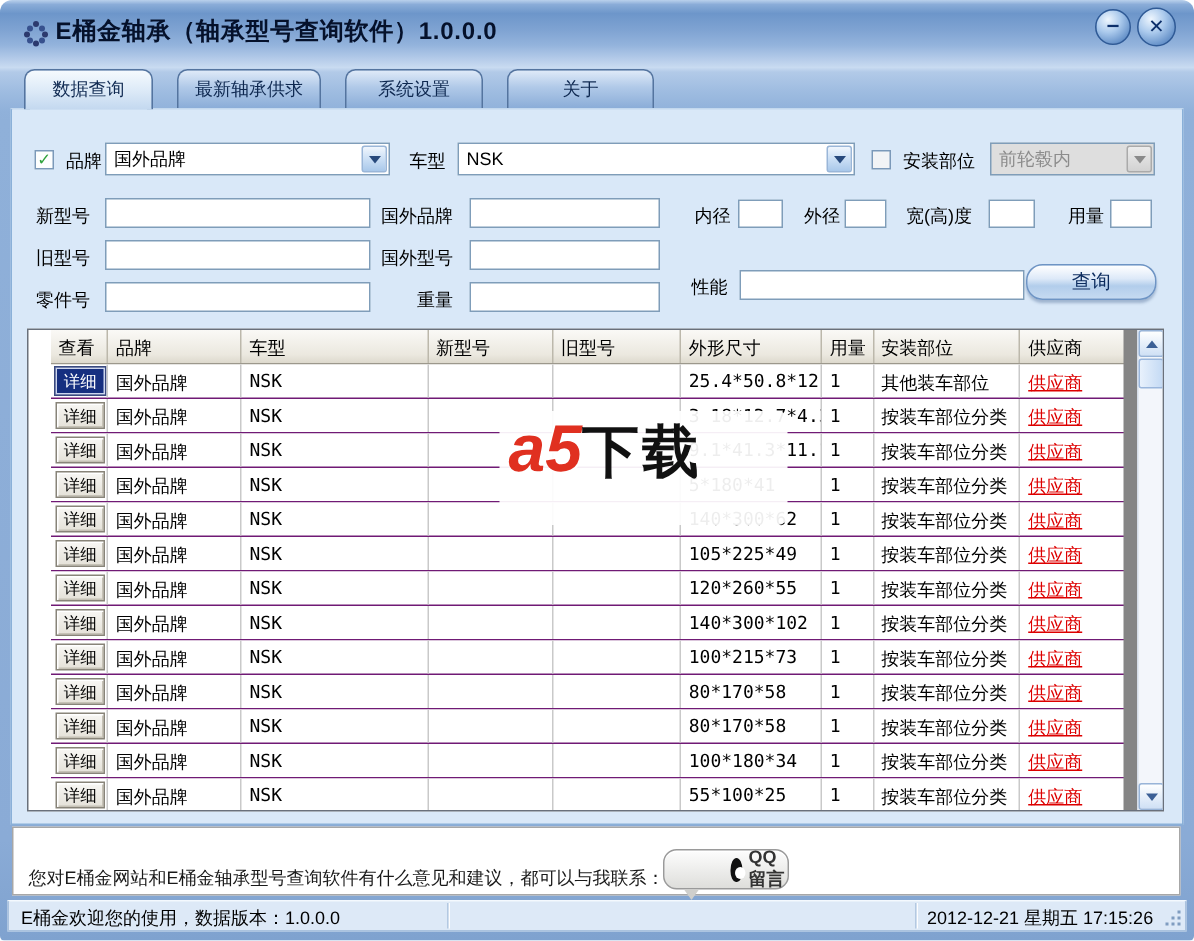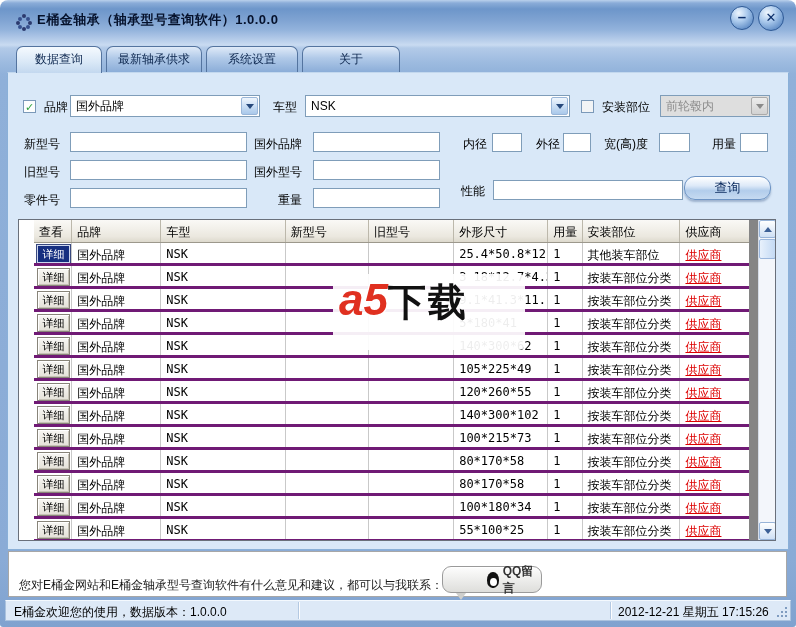--- a/index.html
+++ b/index.html
@@ -11,28 +11,28 @@
     background:linear-gradient(180deg,
       #bad1ec 0px,#8aacd8 3px,#6d96ca 9px,#7fa3d2 20px,#93b3dc 30px,
       #b7cdea 40px,#c9dbf1 45px,#b2cae8 48px,#9dbbe0 62px,#90b1da 74px,
       #8fb0d9 80px,#8aabd6 560px,#7fa2cf 627px);
   }
   
   .app-icon{position:absolute;left:15px;top:13px;width:17px;height:17px;}
   .app-icon i{position:absolute;left:7px;top:1px;width:4px;height:4px;border-radius:50%;background:#2c3a6e;
     box-shadow:4px 3px 0 #37518e,6px 7px 0 #2c3a6e,4px 11px 0 #37518e,0 13px 0 #2c3a6e,
                -4px 11px 0 #37518e,-6px 7px 0 #2c3a6e,-4px 3px 0 #37518e;}
-  .title{position:absolute;left:37px;top:11px;font-size:13px;font-weight:bold;color:#05112b;letter-spacing:.5px;}
+  .title{position:absolute;left:37px;top:11px;font-size:16px;font-weight:bold;color:#05112b;letter-spacing:.5px;}
   .winbtn{position:absolute;border-radius:50%;border:1px solid #2f5a96;cursor:default;
     background:radial-gradient(circle at 35% 28%,#eef6fe,#aac9ec 40%,#6490c8 78%,#48579e);
     color:#0c2f6b;font-weight:bold;text-align:center;}
   .btn-min{left:730px;top:6px;width:24px;height:24px;font-size:15px;line-height:20px;}
   .btn-close{left:758px;top:5px;width:26px;height:26px;font-size:13px;line-height:24px;}
   
-  .tabbar{position:absolute;left:16px;top:46px;display:flex;gap:4px;z-index:3;}
+  .tabbar{position:absolute;left:16px;top:46px;display:flex;gap:16px;z-index:3;}
   .tab{height:26px;line-height:25px;text-align:center;border:1px solid #54749f;border-bottom:none;
     border-radius:7px 7px 0 0;background:linear-gradient(#dfeaf8,#b0c9e8 45%,#8badd8);color:#0e2850;}
   .tab.t1{width:86px;} .tab.t2{width:96px;} .tab.t3{width:92px;} .tab.t4{width:98px;}
   .tab.active{height:27px;background:linear-gradient(#f5fafe,#dbe9f7 55%,#c3d8ef);}
   
   .content{position:absolute;left:7px;top:72px;width:782px;height:478px;background:#d9e8f8;
     border:1px solid #8ab0d8;border-top-color:#c3d8ee;z-index:1;}
   
   .lbl{position:absolute;font-size:12px;color:#000;white-space:nowrap;z-index:2;}
   .checkbox{position:absolute;width:13px;height:13px;border:1px solid #7b99b9;background:#fdfefe;z-index:2;
@@ -50,21 +50,21 @@
   .tin.small{height:19px;}
   .query-btn{position:absolute;left:684px;top:176px;width:87px;height:24px;border-radius:11px;z-index:2;
     border:1px solid #6e94c4;background:linear-gradient(#ffffff,#dde9f8 40%,#b2cdeb 62%,#c6daf1);
     box-shadow:0 2px 2px rgba(50,80,130,.35);font-size:13px;color:#0b2b5e;text-align:center;line-height:21px;}
   
   .grid{position:absolute;left:18px;top:219px;width:758px;height:322px;border:1px solid #69707b;
     background:#fff;overflow:hidden;z-index:2;}
   .grid-cols{position:absolute;left:0;top:0;width:732px;padding-left:15px;}
   .ghead{display:flex;height:23px;background:linear-gradient(#faf9f6,#ebe8df 75%,#ddd9cd);border-bottom:1px solid #9c988c;}
   .hc{border-right:1px solid #bcb8ab;padding:4px 0 0 5px;overflow:hidden;white-space:nowrap;}
-  .grow{display:flex;height:23px;border-bottom:3px solid #701a75;background:#fff;}
+  .grow{display:flex;height:23px;border-bottom:1px solid #701a75;background:#fff;}
   .gc{border-right:1px solid #c9c9c9;padding:4px 0 0 5px;overflow:hidden;white-space:nowrap;}
   .c0{width:39px;} .c1{width:91px;} .c2{width:127px;} .c3{width:85px;} .c4{width:87px;}
   .c5{width:96px;} .c6{width:35px;} .c7{width:100px;} .c8{width:72px;border-right:none;}
   .gc.c2,.gc.c5,.gc.c6{font-family:"DejaVu Sans Mono",monospace;}
   .gc.c0{padding:2px 0 0 2px;}
   .detail-btn{width:33px;height:18px;font-size:11px;padding:0;margin-left:1px;
     font-family:"Liberation Sans","DejaVu Sans",sans-serif;
     background:linear-gradient(#f8f7f4,#e4e1d8);border:1px solid #888479;
     box-shadow:inset 1px 1px 0 #fff,inset -1px -1px 0 #c6c2b6;color:#000;}
   .detail-btn.focused{background:#162f80;color:#fff;border:1px solid #cdd6ee;outline:1px solid #39497f;
@@ -86,21 +86,21 @@
   .wm-row{display:flex;align-items:flex-end;padding:0 0 0 6px;height:48px;}
   .wm-a5{font-size:44px;font-weight:bold;font-style:italic;color:#e03020;line-height:44px;
     text-shadow:1px 1px 0 #fff,-1px -1px 0 #fff;}
   .wm-dl{font-size:38px;font-weight:bold;color:#111;line-height:40px;letter-spacing:2px;}
   .wm-site{font-size:19px;font-weight:bold;font-style:italic;color:#e03020;padding-left:10px;line-height:24px;margin-top:41px;}
   
   .info-panel{position:absolute;left:8px;top:551px;width:779px;height:46px;background:#fff;border:1px solid #a7a7a7;z-index:2;}
   .info-line1{position:absolute;left:10px;top:5px;color:#1a1a1a;}
   .info-line2{position:absolute;left:10px;top:25px;color:#1a1a1a;}
   .weblink{color:#0000cc;text-decoration:underline;font-family:"DejaVu Sans Mono",monospace;cursor:pointer;}
-  .qq-btn{position:absolute;left:433px;top:14px;width:100px;height:27px;border:1px solid #9a9a9a;border-radius:9px;
+  .qq-btn{position:absolute;left:433px;top:14px;width:84px;height:27px;border:1px solid #9a9a9a;border-radius:9px;
     background:linear-gradient(#fdfdfd,#dededb);display:flex;align-items:center;justify-content:center;gap:4px;
     box-shadow:inset 0 1px 0 #fff;cursor:pointer;padding-left:44px;}
   .qq-btn .txt{font-weight:bold;color:#333;font-size:12px;}
   .penguin{width:13px;height:16px;background:#111;border-radius:50% 50% 46% 46%;position:relative;}
   .penguin:after{content:"";position:absolute;left:3px;top:6px;width:7px;height:8px;background:#fff;border-radius:50%;}
   .qq-tail{position:absolute;left:447px;top:41px;width:0;height:0;border:5px solid transparent;border-top:7px solid #cfcfcc;}
   
   .statusbar{position:absolute;left:5px;top:600px;width:786px;height:21px;background:#dde9f7;
     border:1px solid #aac2de;border-top-color:#f4f9fe;z-index:2;}
   .sb-text-left{position:absolute;left:8px;top:3px;}

